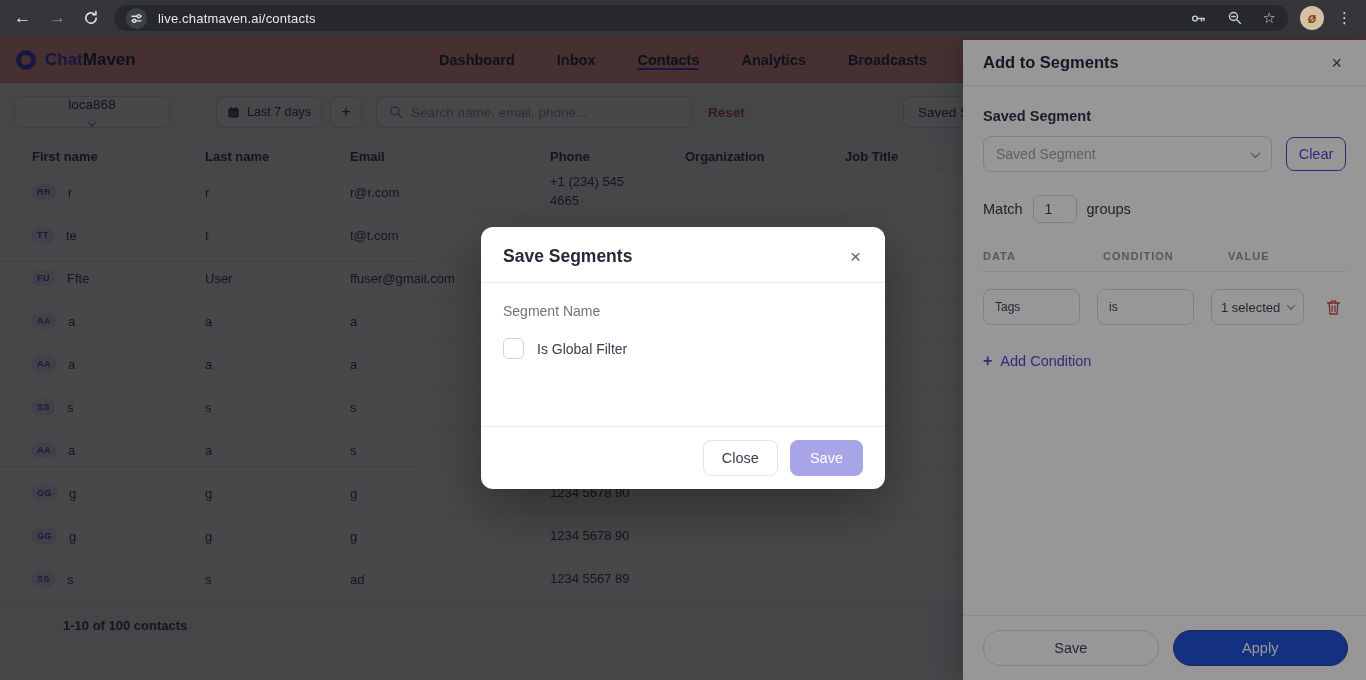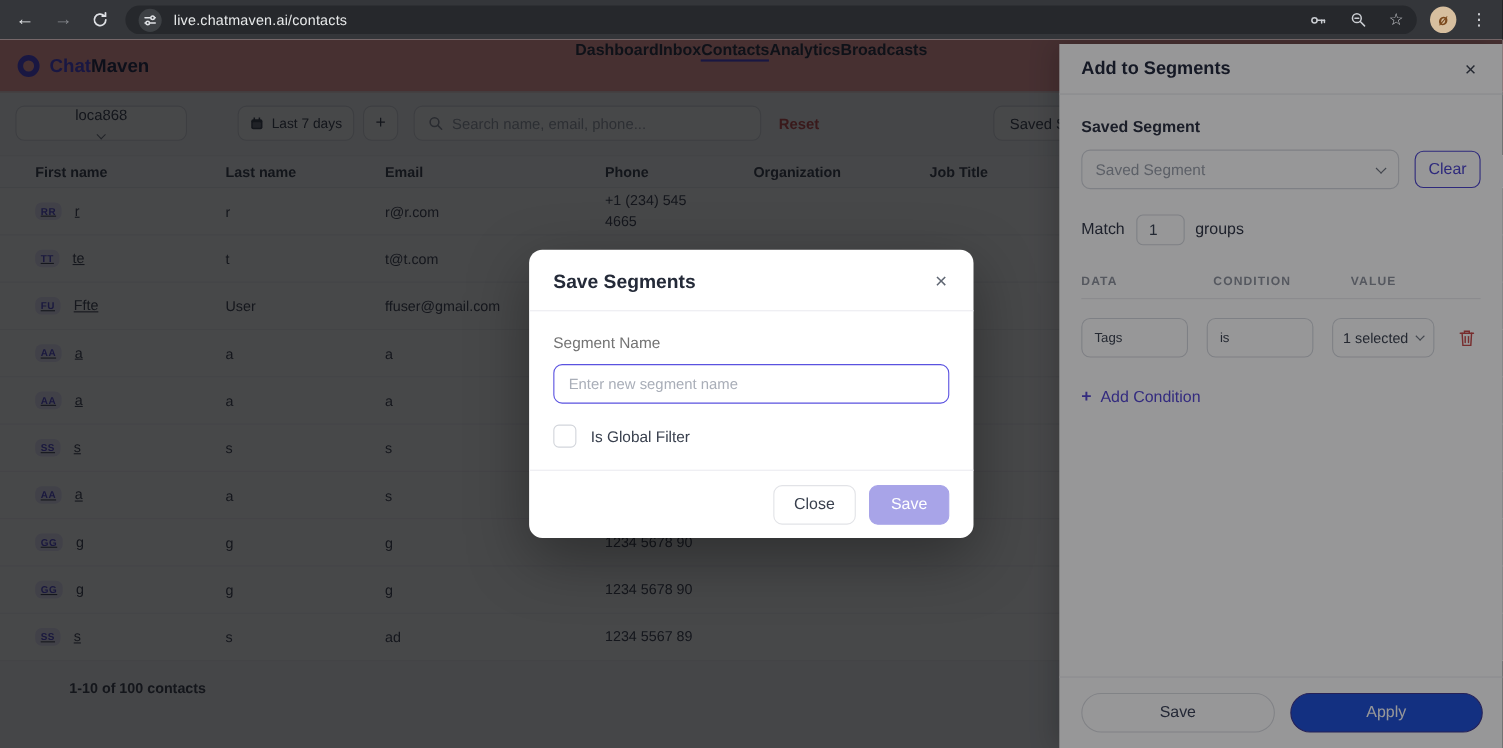--- a/index.html
+++ b/index.html
@@ -32,21 +32,21 @@
           background:#f7f8fa; overflow:hidden; }
 
   
   .app-header { height:48px; background:#fca5a5; border-bottom:1px solid #ececf0;
                 display:flex; align-items:center; padding:0 16px; position:relative; }
   .logo { display:flex; align-items:center; gap:9px; }
   .logo-ring { width:20px; height:20px; border:5px solid #4f46e5; border-radius:50%; }
   .logo-text { font-size:17px; font-weight:700; }
   .logo-text .p1 { color:#4f46e5; } .logo-text .p2 { color:#232a4d; }
   .main-nav { position:absolute; left:50%; top:0; transform:translateX(-50%); height:48px;
-              display:flex; align-items:flex-start; }
+              display:flex; gap:42px; align-items:center; }
   .nav-item { display:flex; align-items:center; font-size:14.5px; font-weight:600;
               color:#2b3146; border-bottom:2px solid transparent; padding-top:2px; }
   .nav-item.active { border-bottom-color:#4f46e5; }
 
   
   .filter-bar { margin:11px 14px 0; height:34px; display:flex; align-items:center; position:relative; }
   .box { background:#fff; border:1px solid #d7dadf; border-radius:8px; height:32px;
          display:flex; align-items:center; font-size:13.5px; color:#3a4150; }
   .list-select { width:156px; padding:0 10px; justify-content:space-between;flex-direction:column; }
   .date-btn { margin-left:46px; padding:0 10px; gap:7px; font-size:12.5px; }
@@ -59,21 +59,21 @@
   .savedseg-btn { position:absolute; left:889px; top:1px; width:170px; padding:0 14px;
                   white-space:nowrap; overflow:hidden; }
 
   
   .table { margin-top:12px; background:#fff; }
   .tgrid { display:grid; grid-template-columns:173px 145px 200px 135px 160px 1fr; padding-left:32px; }
   .thead { height:30px; align-items:center; background:#fafbfc; border-top:1px solid #eef0f3;
            border-bottom:1px solid #e8eaee; font-size:13px; font-weight:700; color:#3a4150; }
   .trow { height:43px; align-items:center; border-bottom:1px solid #f0f1f4;
           font-size:13px; color:#3f4554; }
-  .cell-first { display:flex; align-items:flex-start; gap:12px;text-decoration:underline; }
+  .cell-first { display:flex; align-items:flex-end; gap:12px; }
   .badge { min-width:20px; padding:3px 5px; background:#e6e4fa; color:#544bd3; border-radius:6px;
            font-size:9px; font-weight:700; letter-spacing:.5px; text-align:center; }
   .cell-phone { padding-right:42px; line-height:1.45; }
   .pagination { margin:17px 0 0 63px; font-size:13px; font-weight:600; color:#3c4250; }
 
   
   .overlay-a { position:absolute; inset:0; background:rgba(6,7,10,.55); z-index:10; }
   .overlay-b { position:absolute; inset:0; background:rgba(6,7,10,.42); z-index:30; }
 
   
@@ -437,21 +437,20 @@
 
     <div class="overlay-b"></div>
 
     <div class="modal">
       <div class="m-header">
         <span class="m-title">Save Segments</span>
         <span class="m-x">×</span>
       </div>
       <div class="m-body">
         <div class="m-label">Segment Name</div>
-        <input class="m-input" type="text" placeholder="Enter new segment name" style="">
         <div class="check-row">
           <span class="checkbox"></span>
           <span class="check-label">Is Global Filter</span>
         </div>
       </div>
       <div class="m-footer">
         <div class="m-btn m-close">
           <span>Close</span>
         </div>
         <div class="m-btn m-save">

